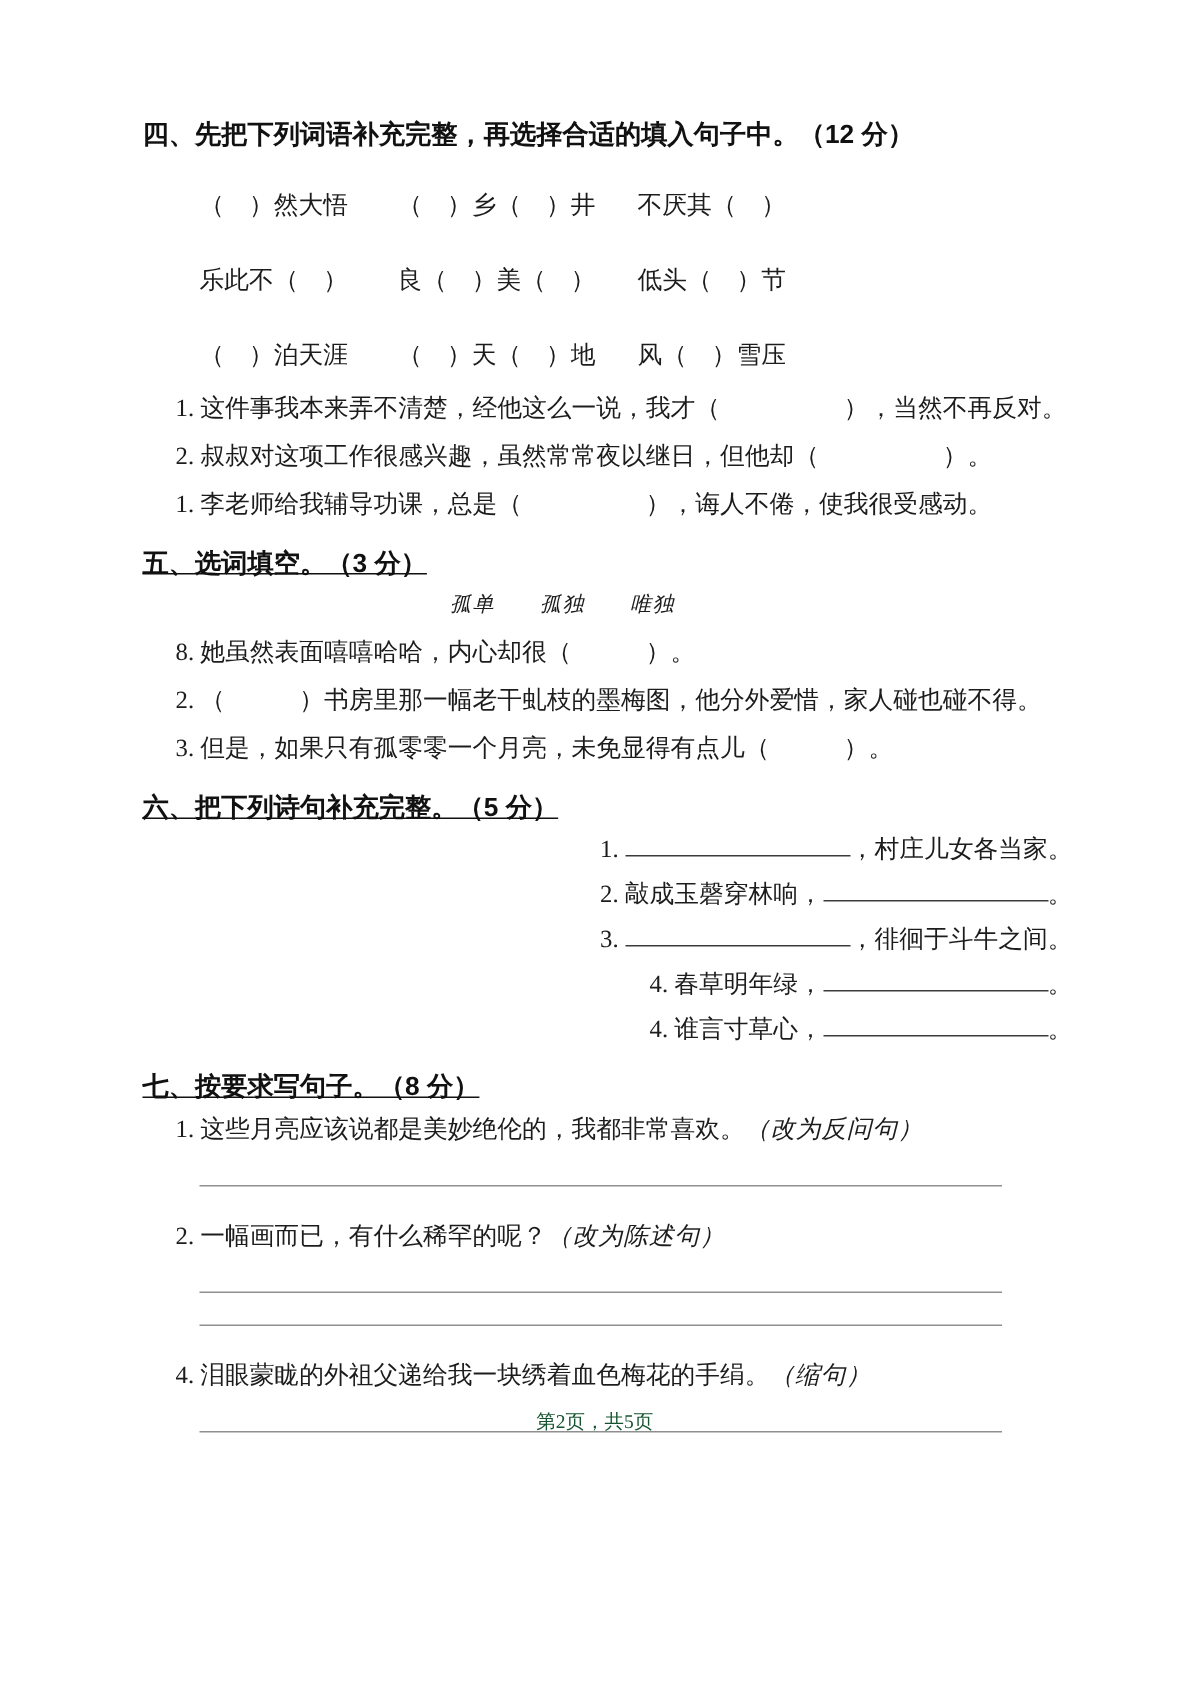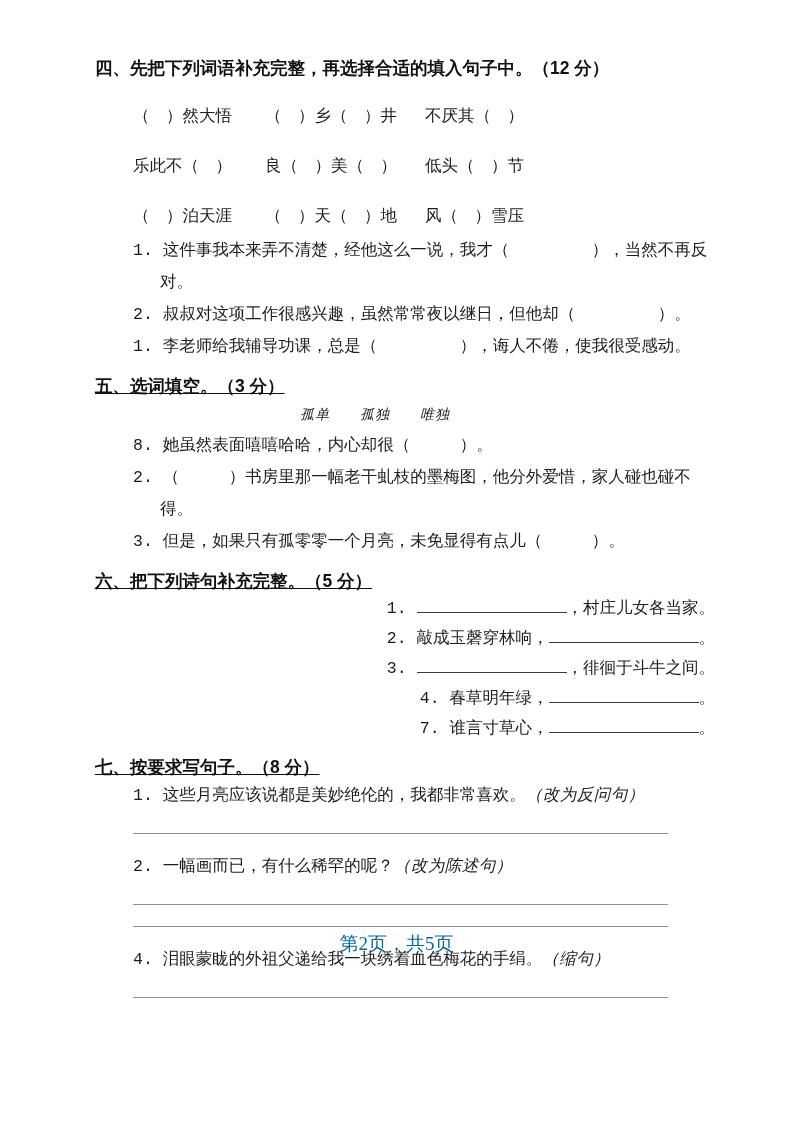--- a/index.html
+++ b/index.html
@@ -6,43 +6,42 @@
   html, body { background: #ffffff; }
   body {
     width: 793px; height: 1122px;
     font-family: "Liberation Serif", "DejaVu Serif", serif;
     color: #1c1c1c;
     position: relative;
     overflow: hidden;
   }
   .page {
     width: 793px; height: 975px;
-    padding: 55px 78px 0 95px;
+    padding: 76px 78px 0 95px;
     position: relative;
   }
   h2.sec-title {
     font-family: "Liberation Sans", "DejaVu Sans", sans-serif;
     font-weight: bold;
     font-size: 17.5px;
     line-height: 26px;
     color: #111;
   }
   h2.sec-title.mt { margin-top: 10px; text-decoration: underline; }
   .word-grid { margin: 5px 0 4px 38px; }
   .word-row { display: flex; line-height: 30px; font-size: 16.5px; margin-top: 20px; }
   .word-cell.c1 { width: 132px; }
   .word-cell.c2 { width: 160px; }
   .word-cell.c3 { flex: 1; }
   p.item {
-    margin-left: 38px;
+    margin-left: 22px;
     padding-left: 27px;
     text-indent: -27px;
     font-size: 16.5px;
     line-height: 32px;
-    font-family: Liberation Mono, monospace;
   }
   .word-bank {
     text-align: center;
     font-size: 14px;
     line-height: 27px;
     letter-spacing: 1px;
     margin: 2px 60px 2px 0;
     font-style: italic;
   }
   p.poem { line-height: 30px; text-align: right; }
@@ -58,22 +57,22 @@
     margin: 21px 0 17px 38px;
     width: 535px;
     border-top: 1.5px solid #8f8f8f;
     height: 0;
   }
   .footer {
     position: absolute;
     left: 0; right: 0;
     bottom: 18px;
     text-align: center;
-    font-size: 19px;
-    color: #0369a1;
+    font-size: 13px;
+    color: #14532d;
   }
 </style>
 </head>
 <body>
 
 <div class="page">
 
   <section>
     <h2 class="sec-title">四、先把下列词语补充完整，再选择合适的填入句子中。（12 分）</h2>
     <div class="word-grid">
@@ -105,21 +104,21 @@
     <p class="item">2. （　　　）书房里那一幅老干虬枝的墨梅图，他分外爱惜，家人碰也碰不得。</p>
     <p class="item">3. 但是，如果只有孤零零一个月亮，未免显得有点儿（　　　）。</p>
   </section>
 
   <section>
     <h2 class="sec-title mt">六、把下列诗句补充完整。（5 分）</h2>
     <p class="item poem"><span>1. </span><span class="blank"></span><span>，村庄儿女各当家。</span></p>
     <p class="item poem"><span>2. 敲成玉磬穿林响，</span><span class="blank"></span><span>。</span></p>
     <p class="item poem"><span>3. </span><span class="blank"></span><span>，徘徊于斗牛之间。</span></p>
     <p class="item poem"><span>4. 春草明年绿，</span><span class="blank"></span><span>。</span></p>
-    <p class="item poem"><span>7. 谁言寸草心，</span><span class="blank"></span><span>。</span></p>
+    <p class="item poem"><span>4. 谁言寸草心，</span><span class="blank"></span><span>。</span></p>
   </section>
 
   <section>
     <h2 class="sec-title mt">七、按要求写句子。（8 分）</h2>
 
     <p class="item"><span>1. 这些月亮应该说都是美妙绝伦的，我都非常喜欢。</span><span class="hint">（改为反问句）</span></p>
     <div class="answer-line"></div>
 
     <p class="item"><span>2. 一幅画而已，有什么稀罕的呢？</span><span class="hint">（改为陈述句）</span></p>
     <div class="answer-line"></div>

